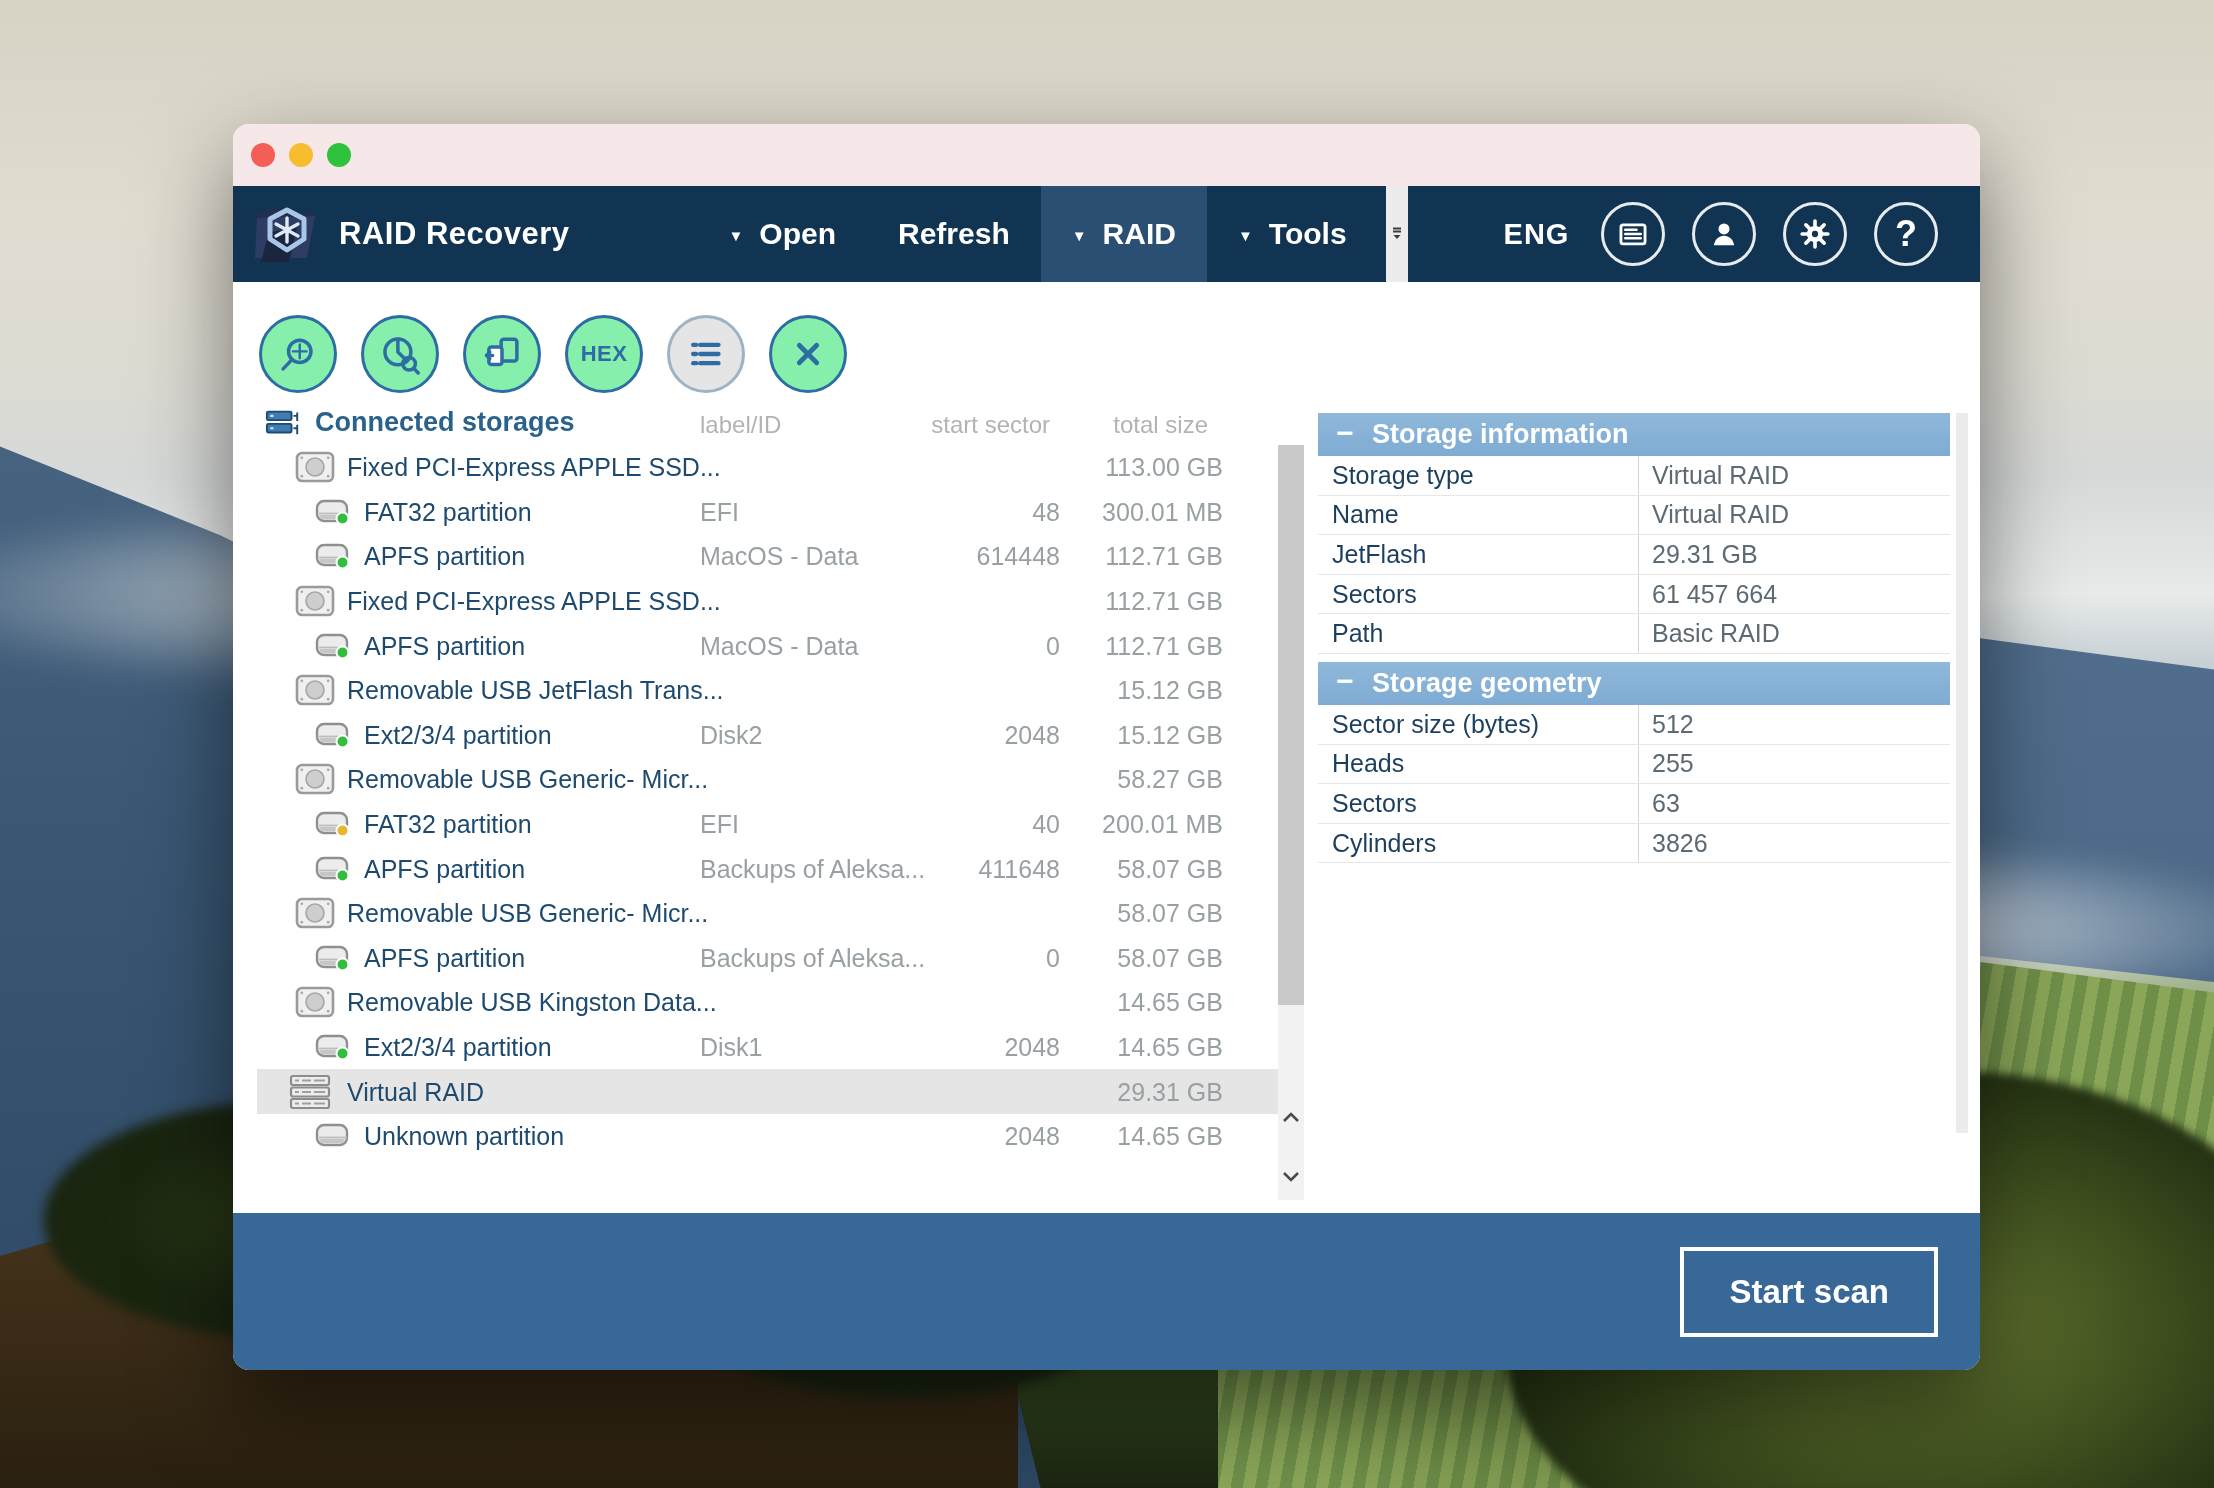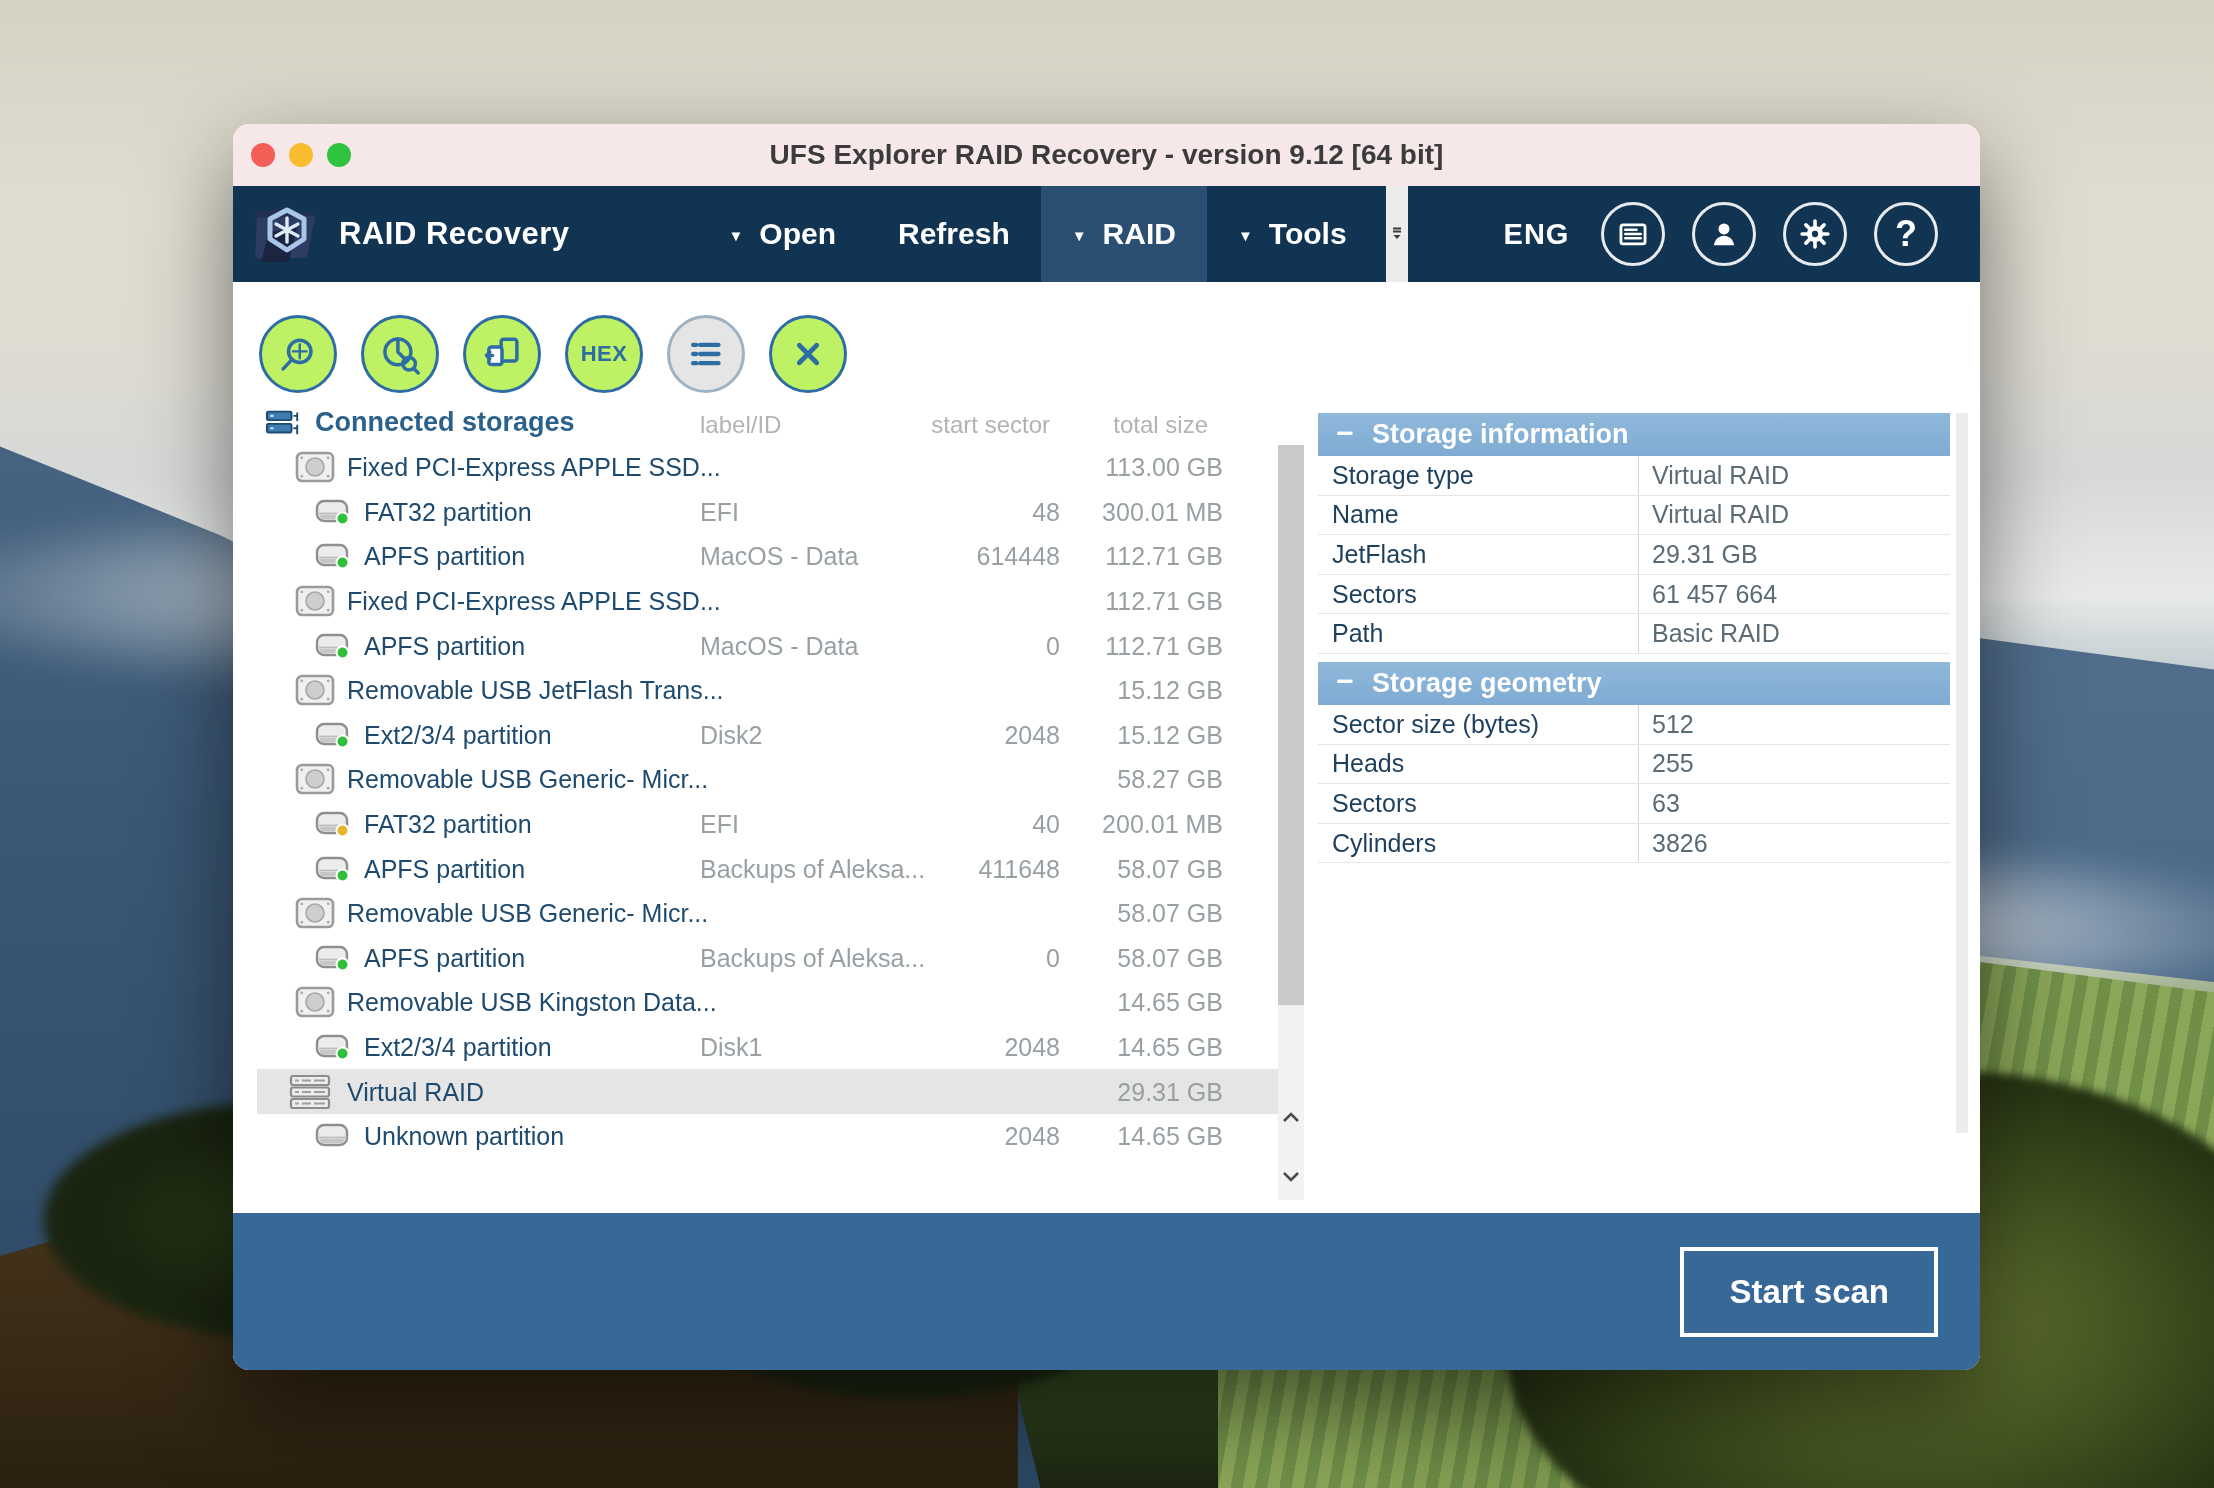--- a/index.html
+++ b/index.html
@@ -59,21 +59,21 @@
       display:flex;align-items:center;justify-content:center;}
   .lang{font-size:29px;margin-left:96px;letter-spacing:1px;font-weight:bold;}
   .navicons{margin-left:auto;margin-right:42px;display:flex;gap:27px;}
   .nicon{width:58px;height:58px;border-radius:50%;border:3px solid rgba(255,255,255,.9);
       display:flex;align-items:center;justify-content:center;color:#fff;}
   .nicon .qmark{font-size:36px;font-weight:bold;}
   
   .content{position:relative;flex:1 1 auto;background:#fff;overflow:hidden;}
   .quickbar{position:absolute;left:26px;top:33px;display:flex;gap:24px;}
   .qb{width:72px;height:72px;border-radius:50%;border:3px solid var(--accent);
-      color:var(--accent);display:flex;align-items:center;justify-content:center;background:#bef264;}
+      color:var(--accent);display:flex;align-items:center;justify-content:center;background:#86efac;}
   .qb.active{background:#e5e5e5;border-color:#9db2c2;}
   .qb .hex{font-size:22px;font-weight:bold;letter-spacing:.5px;}
   .tree-head{position:absolute;left:24px;top:121px;width:1021px;height:42px;}
   .tree-head .hicon{position:absolute;left:8px;top:6px;}
   .tree-head .htitle{position:absolute;left:58px;top:4px;font-size:27px;font-weight:bold;
       color:#2b628c;}
   .tree-head .hcol{position:absolute;top:8px;font-size:24px;color:#b3b3b3;}
   .hcol.c1{left:443px;} .hcol.c2{right:228px;} .hcol.c3{right:70px;}
   .tree{position:absolute;left:24px;top:163px;width:1021px;}
   .tree-row{position:relative;height:44.6px;}
@@ -128,21 +128,20 @@
   <div class="brown-hill"></div>
   <div class="fg-trees"></div>
   <div class="fg-blob" style="left:2%"></div>
   <div class="fg-blob" style="left:30%;bottom:6%"></div>
 
   <div class="window">
     <div class="titlebar">
       <span class="tl red"></span>
       <span class="tl yellow"></span>
       <span class="tl green"></span>
-      <span class="title">UFS Explorer RAID Recovery - version 9.12 [64 bit]</span>
     </div>
 
     <div class="navbar">
       <svg class="logo" viewBox="0 0 76 72">
         <polygon points="6,14 30,10 34,16 64,14 60,58 8,62" fill="#232f4e"></polygon>
         <polygon points="8,20 66,18 58,60 6,60" fill="#2c3c63"></polygon>
         <polygon points="20,34 48,30 40,64 12,64" fill="#1b2540"></polygon>
         <path d="M38 12 55 21 55 41 38 52 21 41 21 21 Z" fill="none" stroke="#a9c6e8" stroke-width="5" stroke-linejoin="round"></path>
         <path d="M38 20 38 44 M27 26 49 38 M49 26 27 38" stroke="#dce9f7" stroke-width="3.4" stroke-linecap="round"></path>
       </svg>

